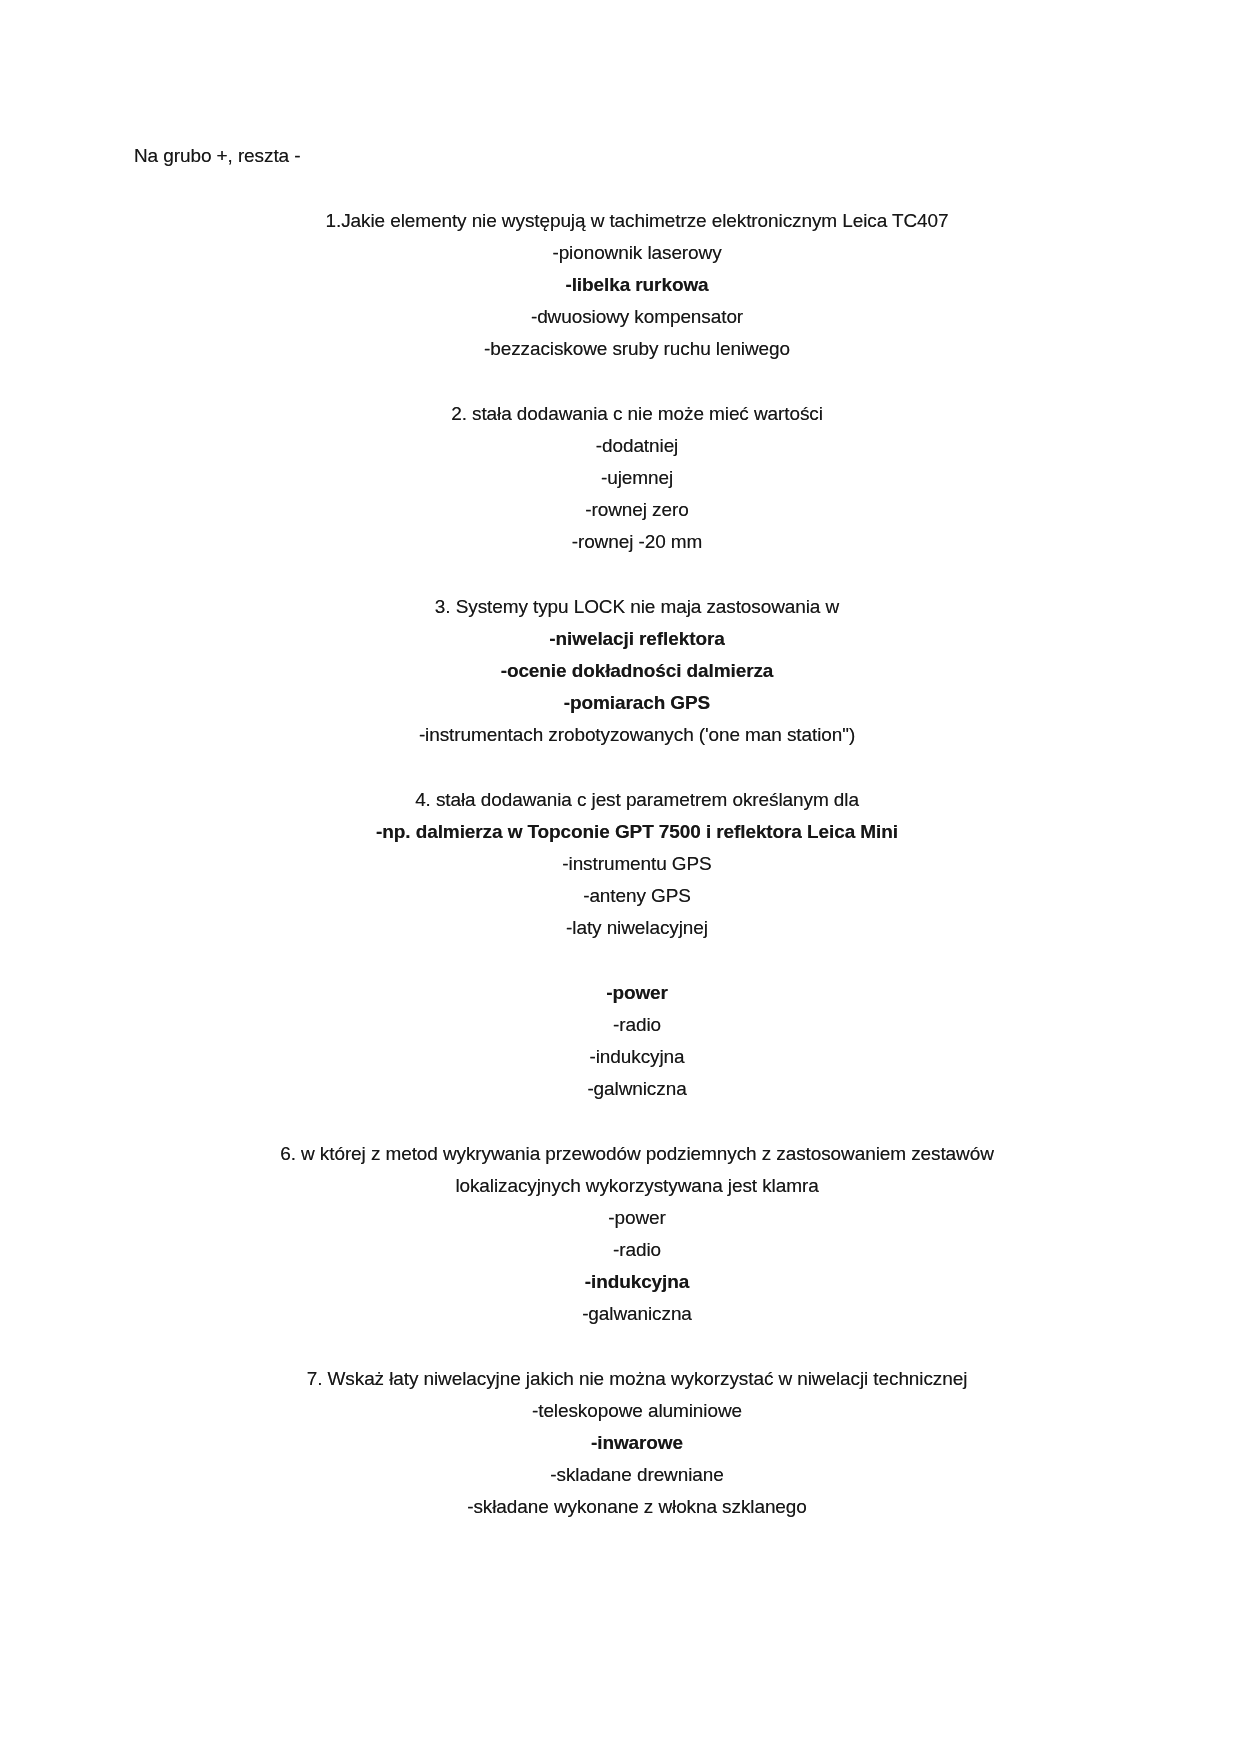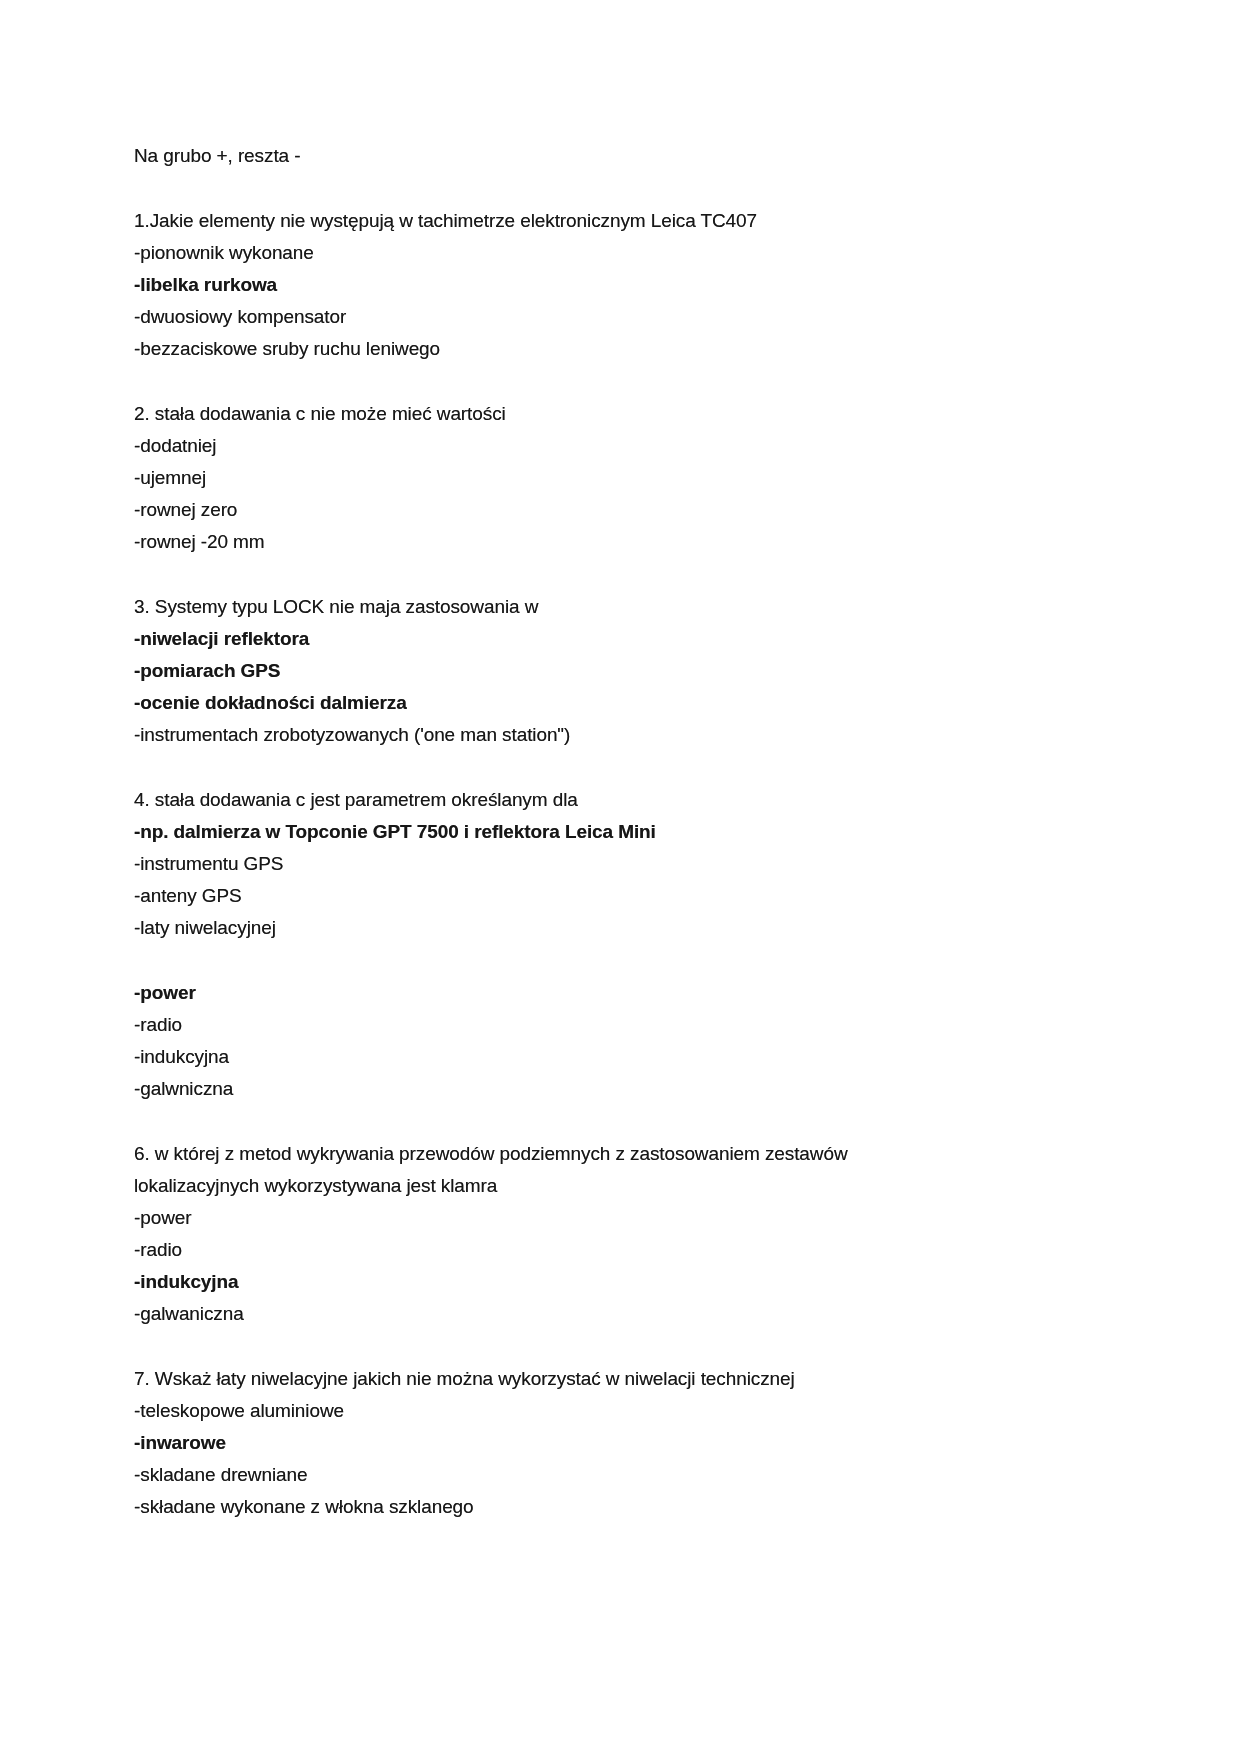--- a/index.html
+++ b/index.html
@@ -23,50 +23,51 @@
     color: #171717;
     letter-spacing: -0.1px;
     
     text-shadow: 0 0 0.35px rgba(0,0,0,0.55);
   }
   .line {
     white-space: pre;
   }
   .question-block {
     margin-top: 33px;
+    text-align: center;
   }
   .bold {
     font-weight: 700;
   }
 </style>
 </head>
 <body>
 
 <div class="page">
   <div class="line">Na grubo +, reszta -</div>
   <div id="questions-container">
       <div class="question-block">
         <div class="line question-line">1.Jakie elementy nie występują w tachimetrze elektronicznym Leica TC407</div>
-        <div class="line answer-option">-pionownik wykonane</div>
+        <div class="line answer-option">-pionownik laserowy</div>
         <div class="line answer-option bold">-libelka rurkowa</div>
         <div class="line answer-option">-dwuosiowy kompensator</div>
         <div class="line answer-option">-bezzaciskowe sruby ruchu leniwego</div>
       </div>
       <div class="question-block">
         <div class="line question-line">2. stała dodawania c nie może mieć wartości</div>
         <div class="line answer-option">-dodatniej</div>
         <div class="line answer-option">-ujemnej</div>
         <div class="line answer-option">-rownej zero</div>
         <div class="line answer-option">-rownej -20 mm</div>
       </div>
       <div class="question-block">
         <div class="line question-line">3. Systemy typu LOCK nie maja zastosowania w</div>
         <div class="line answer-option bold">-niwelacji reflektora</div>
+        <div class="line answer-option bold">-ocenie dokładności dalmierza</div>
         <div class="line answer-option bold">-pomiarach GPS</div>
-        <div class="line answer-option bold">-ocenie dokładności dalmierza</div>
         <div class="line answer-option">-instrumentach zrobotyzowanych ('one man station")</div>
       </div>
       <div class="question-block">
         <div class="line question-line">4. stała dodawania c jest parametrem określanym dla</div>
         <div class="line answer-option bold">-np. dalmierza w Topconie GPT 7500 i reflektora Leica Mini</div>
         <div class="line answer-option">-instrumentu GPS</div>
         <div class="line answer-option">-anteny GPS</div>
         <div class="line answer-option">-laty niwelacyjnej</div>
       </div>
       <div class="question-block">

